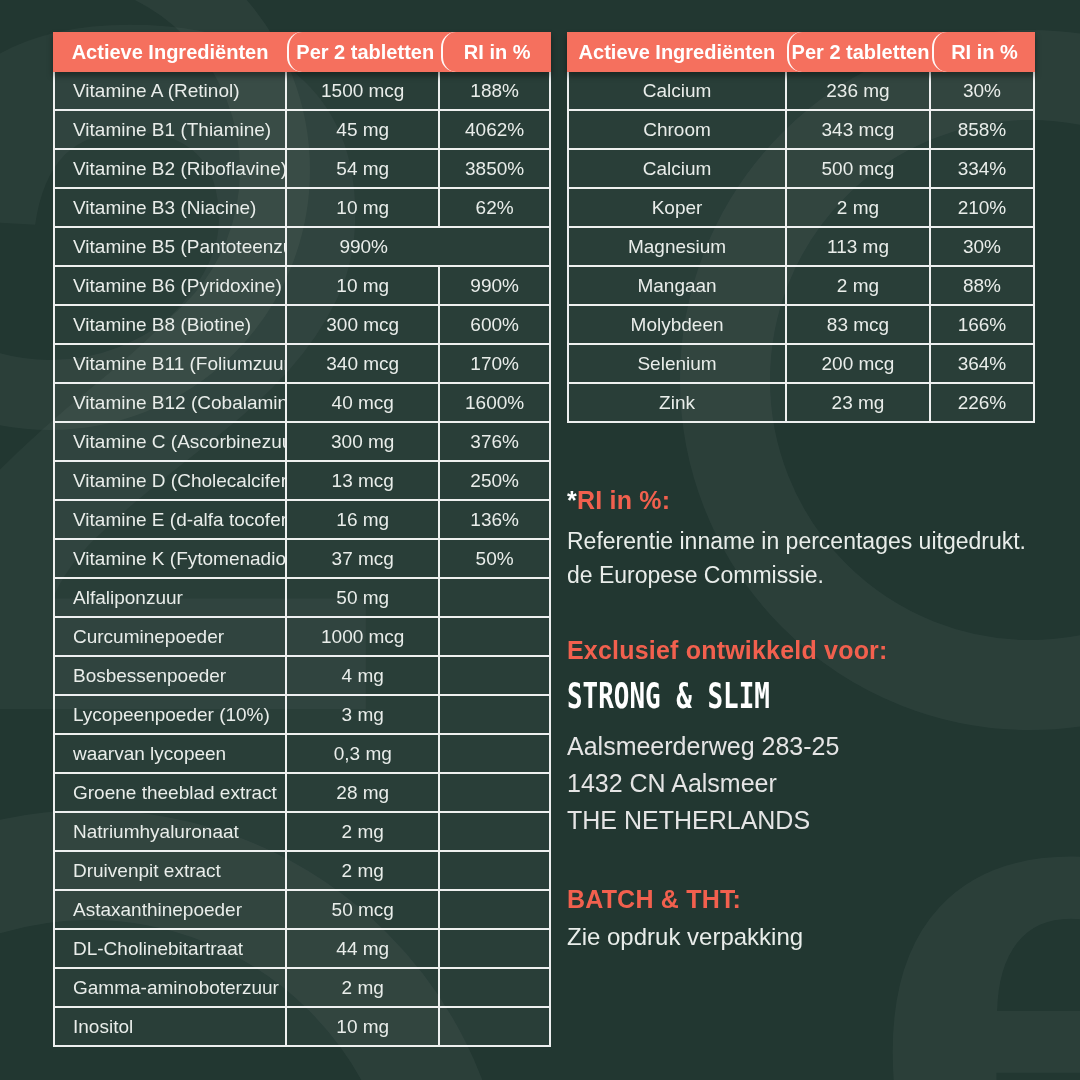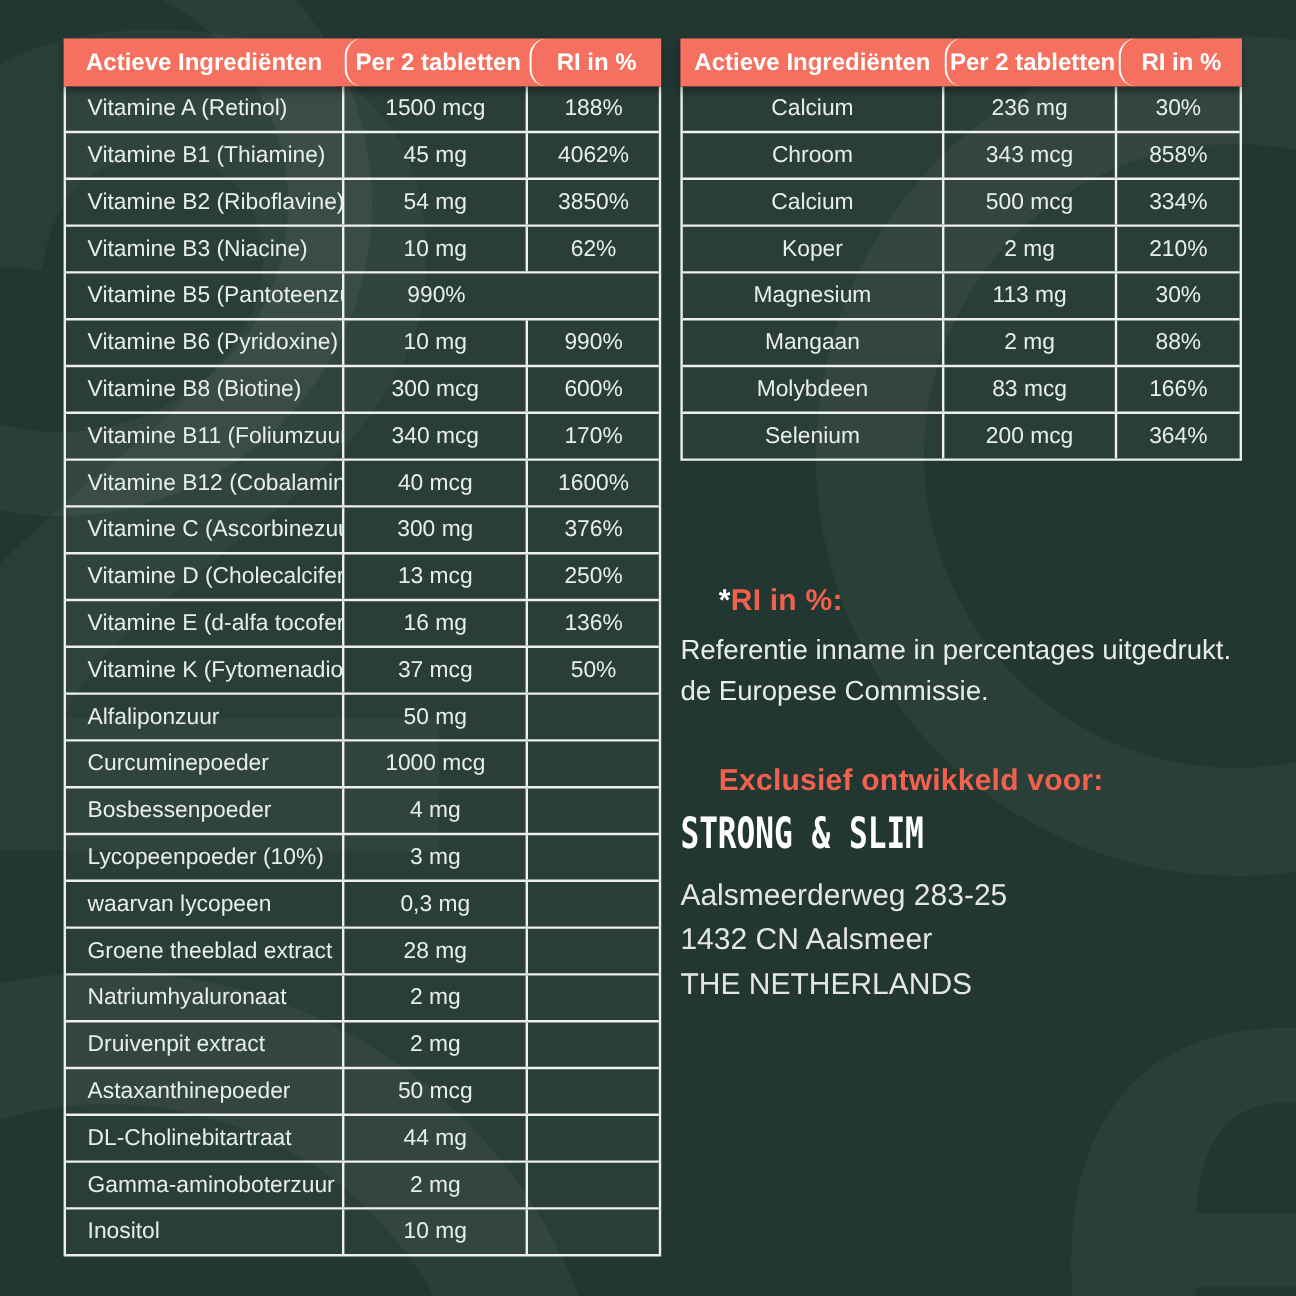--- a/index.html
+++ b/index.html
@@ -49,21 +49,21 @@
   .cell{
     display:flex;align-items:center;justify-content:center;
     color:#E9EDEA;font-size:19px;font-weight:400;
     white-space:nowrap;overflow:hidden;
   }
   .cell:not(:last-child){border-right:2px solid rgba(255,255,255,0.92);}
   .t-left .c0{justify-content:flex-start;padding-left:18px;text-align:center;}
 
   
   .notes{position:absolute;left:567px;top:486px;width:490px;}
-  .note-heading{color:#F2604E;font-weight:700;font-size:25px;letter-spacing:0.2px;margin-left:32px;}
+  .note-heading{color:#F2604E;font-weight:700;font-size:25px;letter-spacing:0.2px;}
   .ri-star{color:#ffffff;font-weight:700;font-size:25px;}
   .para{margin-top:9px;}
   .para div{color:#E9EDEA;font-size:23px;line-height:34px;}
   .sec-developed{margin-top:44px;}
   .brand{
     margin-top:10px;
     color:#ffffff;font-family:"DejaVu Sans Mono","Liberation Mono",monospace;
     font-weight:700;font-size:36px;letter-spacing:0px;
     transform:scale(0.72,1.0);transform-origin:left center;
     white-space:nowrap;
@@ -258,20 +258,25 @@
         <div class="trow">
           <div class="cell c0">Molybdeen</div>
           <div class="cell c1">83 mcg</div>
           <div class="cell c2">166%</div>
         </div>
         <div class="trow">
           <div class="cell c0">Selenium</div>
           <div class="cell c1">200 mcg</div>
           <div class="cell c2">364%</div>
         </div>
+        <div class="trow">
+          <div class="cell c0">Zink</div>
+          <div class="cell c1">23 mg</div>
+          <div class="cell c2">226%</div>
+        </div>
       </div>
   </div>
 
   <div class="notes">
 
     <div class="sec-ri">
       <div class="note-heading"><span class="ri-star">*</span><span>RI in %:</span></div>
       <div class="para">
         <div>Referentie inname in percentages uitgedrukt.</div>
         <div>de Europese Commissie.</div>
@@ -281,15 +286,19 @@
     <div class="sec-developed">
       <div class="note-heading">Exclusief ontwikkeld voor:</div>
       <div class="brand">STRONG &amp; SLIM</div>
       <div class="address">
         <div>Aalsmeerderweg 283-25</div>
         <div>1432 CN Aalsmeer</div>
         <div>THE NETHERLANDS</div>
       </div>
     </div>
 
+    <div class="sec-batch">
+      <div class="note-heading">BATCH &amp; THT:</div>
+      <div class="batch-text">Zie opdruk verpakking</div>
+    </div>
 
   </div>
 </div>
 
 </body></html>

